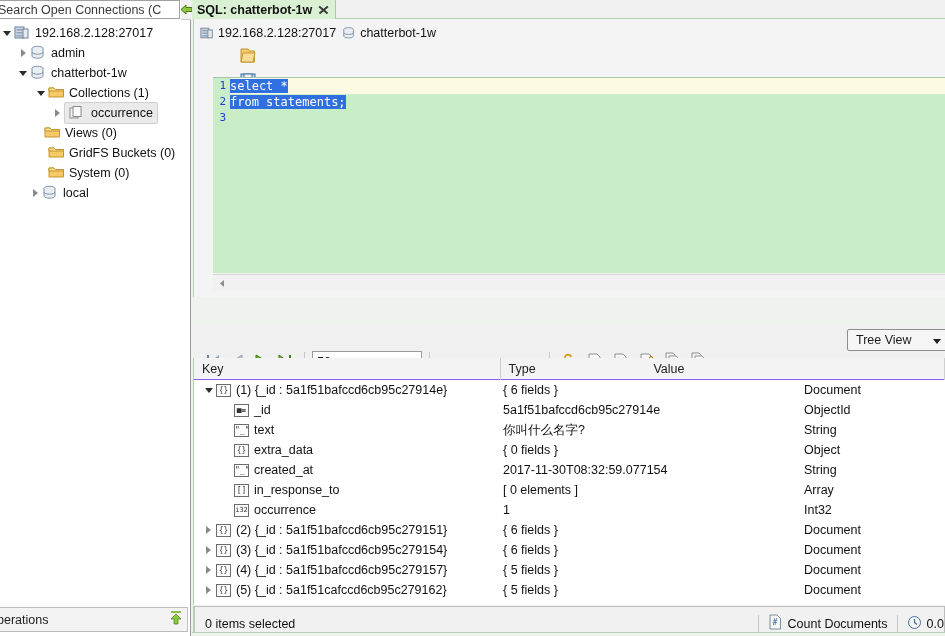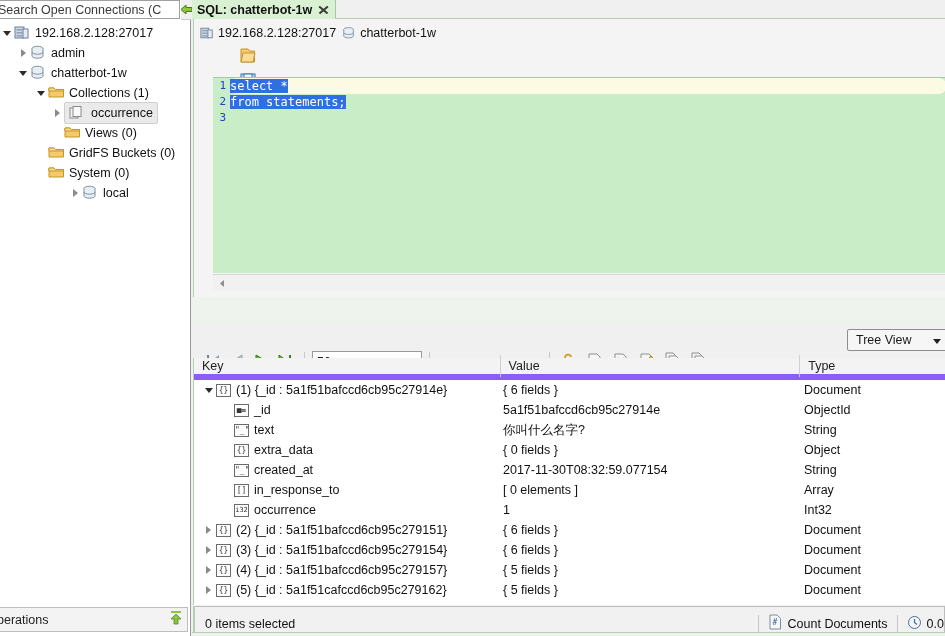--- a/index.html
+++ b/index.html
@@ -143,21 +143,21 @@
   #gutter {
     position: absolute; left: 0; top: 0; width: 15px; height: 196px;
     background: #c9edc6;
   }
   .gline {
     height: 16px; line-height: 16px; text-align: right; padding-right: 2px;
     color: #2040d0; font-size: 11px; font-family: "DejaVu Sans Mono", monospace;
   }
   #code-lines { position: absolute; left: 17px; top: 0; width: 716px; }
   .cline { height: 16px; line-height: 16px; font-size: 12px; white-space: pre; }
-  #cline1 { background: #fdfae3; border-radius: 7px; }
+  #cline1 { background: #fdfae3; }
   .sel { background: #2f6fe0; color: #ffffff; }
 
   
   #ed-hscroll {
     position: absolute; left: 19px; top: 255px; width: 733px; height: 17px;
     background: #f1f1f1; border-top: 1px solid #d6d6d6;
   }
   #ed-hscroll .sarrow {
     position: absolute; left: 4px; top: 3px; width: 11px; height: 11px;
   }
@@ -210,21 +210,21 @@
   }
 
   
   #result-table {
     position: absolute; left: 1px; top: 358px; width: 752px; height: 247px;
     background: #ffffff;
     border-left: 1px solid #b6cdb6;
   }
   #thead {
     position: relative; height: 22px; background: #f3f3f3;
-    border-bottom: 6px solid #8b5cf6;
+    border-bottom: 1px solid #8b5cf6;
     display: flex; align-items: center;
     font-size: 12.5px; color: #222;
   }
   #thead .th { position: relative; height: 22px; line-height: 22px; padding-left: 8px;
     border-right: 1px solid #cfcfcf; }
   #tbody { position: relative; }
   .trow {
     height: 20px; display: flex; align-items: center; font-size: 12.5px; color: #111;
     white-space: nowrap;
   }
@@ -342,21 +342,21 @@
           <span class="ico" style="margin-right:0;">
             <svg width="16" height="14" viewBox="0 0 16 14">
               <rect x="1" y="3" width="8" height="10" fill="#f4f4f4" stroke="#8a8a8a"></rect>
               <rect x="4" y="1.5" width="8" height="10" fill="#fbfbfb" stroke="#8a8a8a"></rect>
             </svg>
           </span>
           <span class="lbl">occurrence</span>
         </span>
       </div>
 
-      <div class="tnode" style="padding-left:52px;">
+      <div class="tnode" style="padding-left:32px;">
         <span class="twist"></span>
         <span class="ico">
           <svg width="17" height="14" viewBox="0 0 17 14">
             <path d="M1 3 h5 l1.5 1.5 h8 V12 H1 Z" fill="#f7c968" stroke="#c2962f"></path>
             <path d="M1 3 h5 l1.5 1.5 h8 V6 H1 Z" fill="#fbdc96" stroke="#c2962f"></path>
           </svg>
         </span>
         <span class="lbl">Views (0)</span>
       </div>
 
@@ -375,21 +375,21 @@
         <span class="twist"></span>
         <span class="ico">
           <svg width="17" height="14" viewBox="0 0 17 14">
             <path d="M1 3 h5 l1.5 1.5 h8 V12 H1 Z" fill="#f7c968" stroke="#c2962f"></path>
             <path d="M1 3 h5 l1.5 1.5 h8 V6 H1 Z" fill="#fbdc96" stroke="#c2962f"></path>
           </svg>
         </span>
         <span class="lbl">System (0)</span>
       </div>
 
-      <div class="tnode" style="padding-left:30px;margin-left:40px;">
+      <div class="tnode" style="padding-left:30px;">
         <span class="twist">
             <i class="arrow-collapsed"></i>
           </span>
         <span class="ico">
           <svg width="16" height="15" viewBox="0 0 16 15">
             <ellipse cx="7.5" cy="3.5" rx="5.5" ry="2.2" fill="#e9eef3" stroke="#7b8fa5"></ellipse>
             <path d="M2 3.5 V11 a5.5 2.2 0 0 0 11 0 V3.5" fill="#e9eef3" stroke="#7b8fa5"></path>
             <path d="M2 7 a5.5 2.2 0 0 0 11 0" fill="none" stroke="#7b8fa5"></path>
           </svg>
         </span>
@@ -569,22 +569,22 @@
 
       <div id="view-mode">
         <span>Tree View</span>
         <i class="caret"></i>
       </div>
     </div>
 
     <div id="result-table">
       <div id="thead">
         <div class="th" style="width:307px;">Key</div>
+        <div class="th" style="width:145px;border-right:none;">Type</div>
         <div class="th" style="width:300px;">Value</div>
-        <div class="th" style="width:145px;border-right:none;">Type</div>
       </div>
       <div id="tbody">
 
         <div class="trow">
           <div class="cell-key">
             <span class="kindent" style="width:8px;"></span>
             <span class="ktwist">
                 <i class="arrow-expanded" style="left:3px;top:8px;"></i>
               </span>
             <span class="kicon">{}</span>

